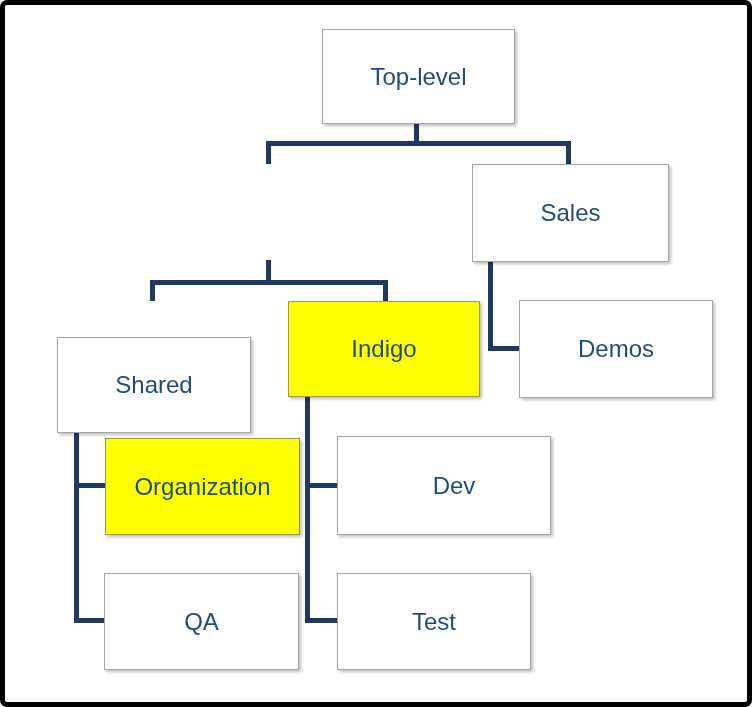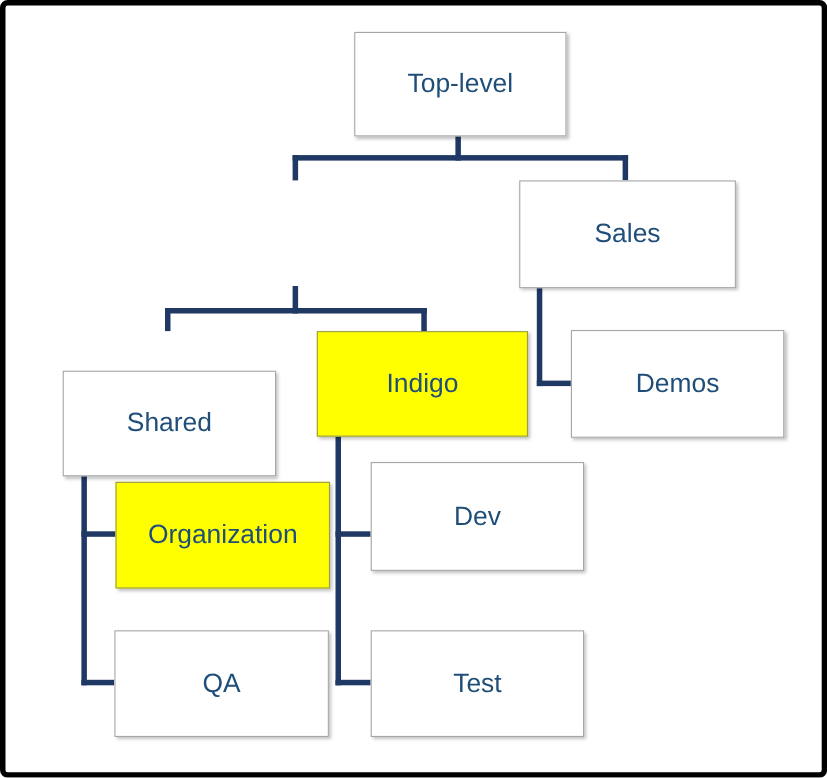--- a/index.html
+++ b/index.html
@@ -38,21 +38,21 @@
   .seg { position: absolute; background: #1f3864; z-index: 5; }
 
   
   .n-top          { left: 322px; top: 29px;  width: 191px; height: 93px; }
   .n-engineering  { left: 172px; top: 164px; width: 195px; height: 96px; }
   .n-sales        { left: 472px; top: 164px; width: 195px; height: 96px; }
   .n-shared       { left: 57px;  top: 301px; width: 192px; height: 94px; margin-top: 36px; }
   .n-indigo       { left: 288px; top: 301px; width: 190px; height: 94px; }
   .n-demos        { left: 519px; top: 300px; width: 192px; height: 96px; }
   .n-development  { left: 105px; top: 438px; width: 193px; height: 95px; }
-  .n-dev          { left: 337px; top: 420px; width: 192px; height: 97px; }
+  .n-dev          { left: 337px; top: 436px; width: 192px; height: 97px; padding-left: 20px; }
   .n-qa           { left: 104px; top: 573px; width: 193px; height: 95px; }
   .n-test         { left: 337px; top: 573px; width: 192px; height: 95px; }
 
   
   .s-top-stem            { left: 414px; top: 122px; width: 5px;   height: 24px; }
   .s-top-rail            { left: 266px; top: 141px; width: 305px; height: 5px; }
   .s-engineering-drop    { left: 266px; top: 141px; width: 5px;   height: 23px; }
   .s-sales-drop          { left: 566px; top: 141px; width: 5px;   height: 23px; }
   .s-engineering-stem    { left: 266px; top: 260px; width: 5px;   height: 25px; }
   .s-engineering-rail    { left: 150px; top: 280px; width: 238px; height: 5px; }

